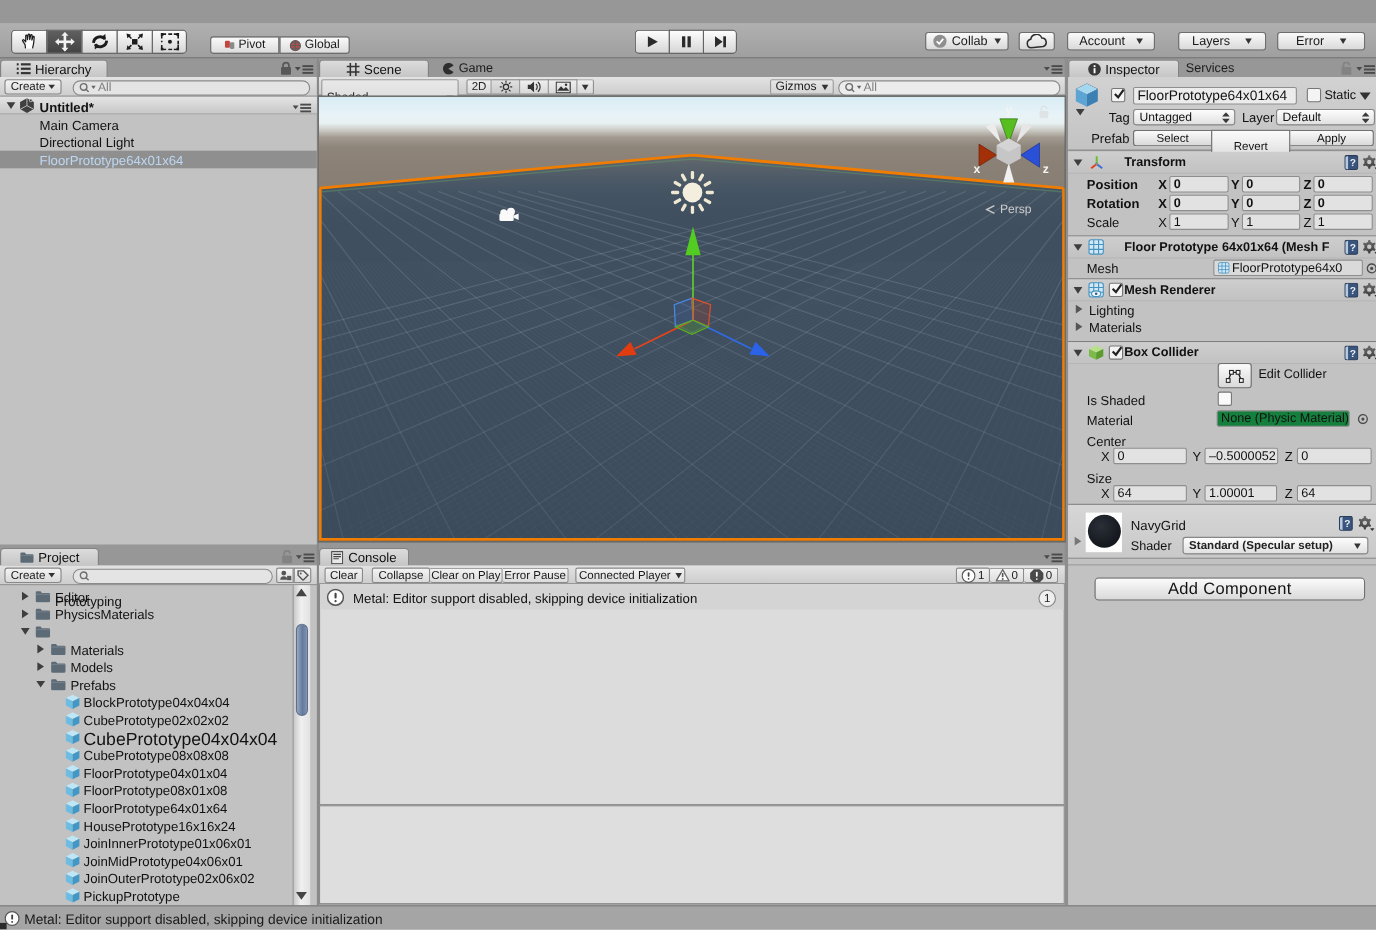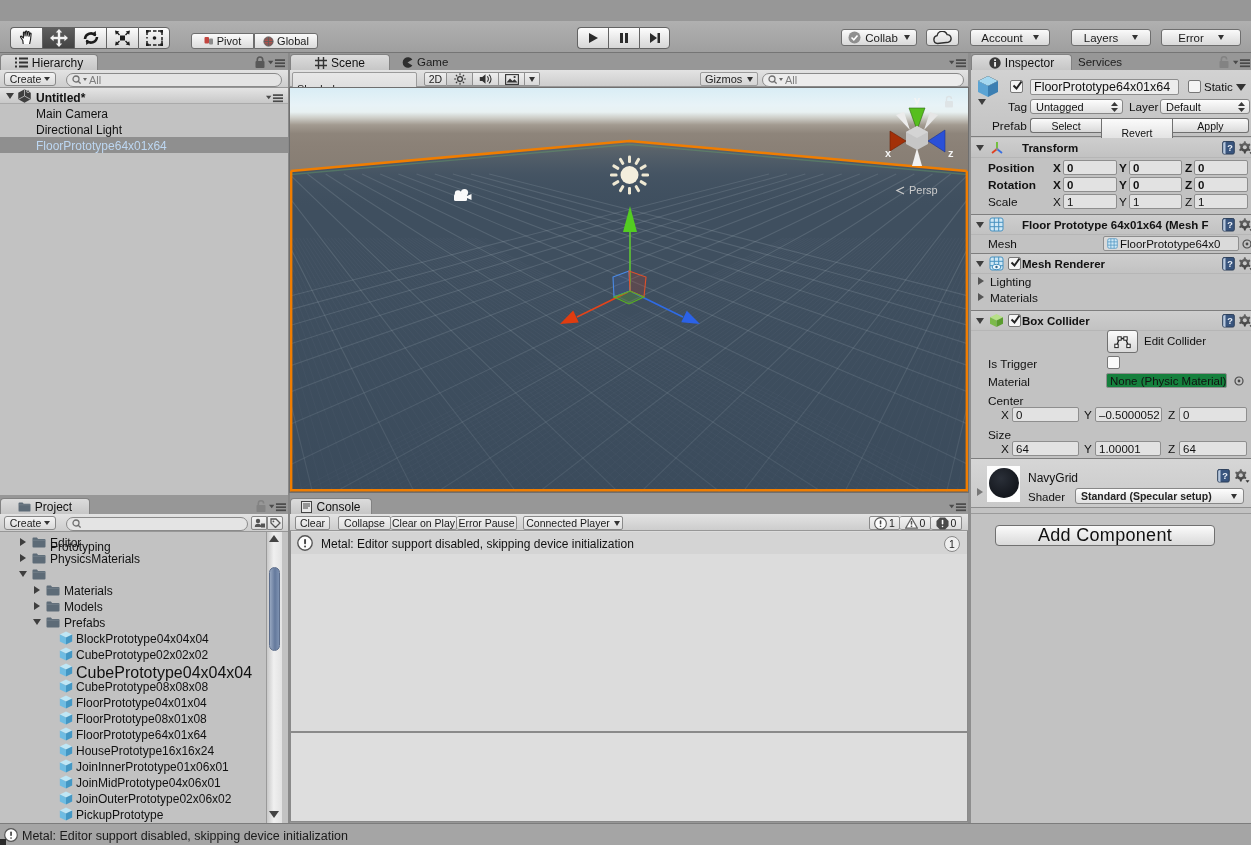--- a/index.html
+++ b/index.html
@@ -854,21 +854,21 @@
     <div class="btn" style="left:1107px;top:330px;width:31px;height:23px;border-radius:3px">
       <svg width="17" height="14" viewBox="0 0 17 14">
         <path d="M2.5 11 L5.5 3.5 L11.5 3.5 L14.5 11" fill="none" stroke="#222" stroke-width="1.3"></path>
         <rect x="0.8" y="9.2" width="3.4" height="3.4" fill="#fff" stroke="#222"></rect>
         <rect x="3.8" y="1.8" width="3.4" height="3.4" fill="#fff" stroke="#222"></rect>
         <rect x="9.8" y="1.8" width="3.4" height="3.4" fill="#fff" stroke="#222"></rect>
         <rect x="12.8" y="9.2" width="3.4" height="3.4" fill="#fff" stroke="#222"></rect>
       </svg>
     </div>
     <div class="lbl" style="left:1144px;top:335px;font-size:11.5px">Edit Collider</div>
-    <div class="lbl" style="left:988px;top:357px">Is Trigger</div>
+    <div class="lbl" style="left:988px;top:357px">Is Shaded</div>
     <div class="cb" style="left:1107px;top:356px;background:#fafafa"></div>
     <div class="lbl" style="left:988px;top:375px">Material</div>
     <div class="field" style="left:1106px;top:373px;width:121px;height:15px;background:#15803d">None (Physic Material)</div>
     <svg class="abs" style="left:1234px;top:376px" width="10" height="10" viewBox="0 0 10 10">
       <use href="#target"></use>
     </svg>
     <div class="lbl" style="left:988px;top:394px">Center</div>
     <div class="lbl" style="left:1001px;top:408px">X</div>
     <div class="field" style="left:1012px;top:407px;width:67px;height:15px">0</div>
     <div class="lbl" style="left:1084px;top:408px">Y</div>
@@ -897,20 +897,20 @@
       <use href="#gear"></use>
     </svg>
     <div class="lbl" style="left:1028px;top:491px;font-size:11.5px">Shader</div>
     <div class="drop" style="left:1075px;top:488px;width:169px;height:16px;border-radius:3px;font-size:10.5px">
       <span style="font-weight:bold;color:#222">Standard (Specular setup)</span>
     </div>
     <div class="abs" style="left:1231px;top:494px">
       <div class="mini-d"></div>
     </div>
     <div class="abs" style="left:971px;top:513px;width:280px;height:1px;background:#9a9a9a"></div>
-    <div class="btn" style="left:995px;top:525px;width:220px;height:21px;border-radius:4px;font-size:18px;letter-spacing:0.3px">Add Component</div>
+    <div class="btn" style="left:995px;top:525px;width:246px;height:21px;border-radius:4px;font-size:15px;letter-spacing:0.3px">Add Component</div>
     <div class="abs" style="left:0;top:823px;width:1251px;height:22px;background:#a5a5a5;border-top:1px solid #7c7c7c">
       <svg class="abs" style="left:4px;top:4px" width="14" height="14" viewBox="0 0 14 14">
         <use href="#infoc"></use>
       </svg>
       <div class="lbl" style="left:22px;top:5px;font-size:12.5px;color:#1a1a1a">Metal: Editor support disabled, skipping device initialization</div>
     </div>
     <div class="abs" style="left:0;top:839px;width:6px;height:6px;background:#2a2a2a"></div>
   </div>
 </body></html>

